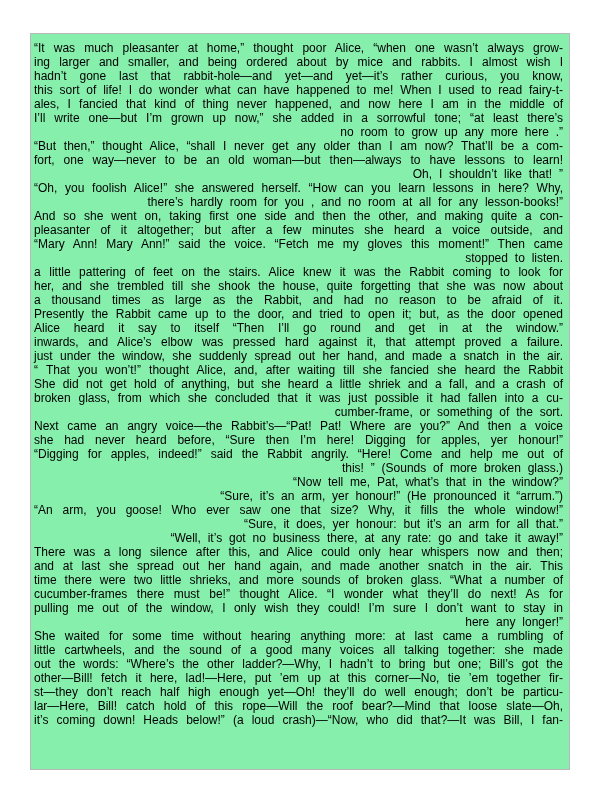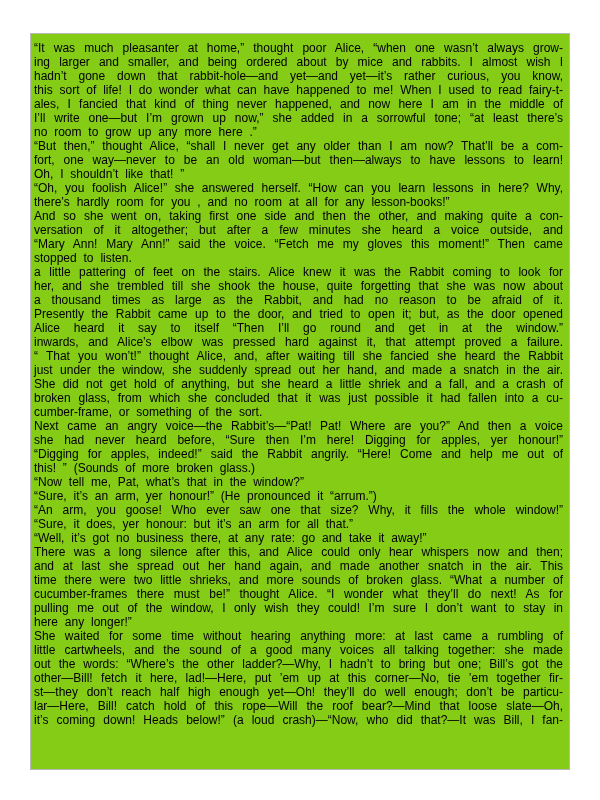--- a/index.html
+++ b/index.html
@@ -15,73 +15,73 @@
     overflow: hidden;
   }
   .page-box {
     position: absolute;
     left: 30px;
     top: 33px;
     width: 540px;
     height: 737px;
     box-sizing: border-box;
     border: 1px solid #b8b8b8;
-    background: #84cc16;
+    background: #86efac;
     padding: 7px 6px 0 3px;
     overflow: hidden;
   }
   .text-lines {
     width: 100%;
   }
   .line {
     font-size: 12px;
     line-height: 14px;
     color: #000000;
     letter-spacing: 0px;
     white-space: normal;
   }
   .line.j {
     text-align: justify;
     text-align-last: justify;
     text-justify: inter-word;
   }
   .line.w {
-    text-align: left;
+    text-align: right;
     word-spacing: 3.5px;
   }
 </style>
 </head>
 <body>
 
 <div class="page-box">
   <div class="text-lines" id="text-lines">
       <div class="line j">“It was much pleasanter at home,” thought poor Alice, “when one wasn’t always grow-</div>
       <div class="line j">ing larger and smaller, and being ordered about by mice and rabbits. I almost wish I</div>
-      <div class="line j">hadn’t gone down that rabbit-hole—and yet—and yet—it’s rather curious, you know,</div>
+      <div class="line j">hadn’t gone last that rabbit-hole—and yet—and yet—it’s rather curious, you know,</div>
       <div class="line j">this sort of life! I do wonder what can have happened to me! When I used to read fairy-t-</div>
       <div class="line j">ales, I fancied that kind of thing never happened, and now here I am in the middle of</div>
       <div class="line j">I’ll write one—but I’m grown up now,” she added in a sorrowful tone; “at least there’s</div>
       <div class="line w">no room to grow up any more here .”</div>
       <div class="line j">“But then,” thought Alice, “shall I never get any older than I am now? That’ll be a com-</div>
       <div class="line j">fort, one way—never to be an old woman—but then—always to have lessons to learn!</div>
       <div class="line w">Oh, I shouldn’t like that! ”</div>
       <div class="line j">“Oh, you foolish Alice!” she answered herself. “How can you learn lessons in here? Why,</div>
       <div class="line w">there’s hardly room for you , and no room at all for any lesson-books!”</div>
       <div class="line j">And so she went on, taking first one side and then the other, and making quite a con-</div>
-      <div class="line j">versation of it altogether; but after a few minutes she heard a voice outside, and</div>
+      <div class="line j">pleasanter of it altogether; but after a few minutes she heard a voice outside, and</div>
       <div class="line j">“Mary Ann! Mary Ann!” said the voice. “Fetch me my gloves this moment!” Then came</div>
       <div class="line w">stopped to listen.</div>
       <div class="line j">a little pattering of feet on the stairs. Alice knew it was the Rabbit coming to look for</div>
       <div class="line j">her, and she trembled till she shook the house, quite forgetting that she was now about</div>
       <div class="line j">a thousand times as large as the Rabbit, and had no reason to be afraid of it.</div>
       <div class="line j">Presently the Rabbit came up to the door, and tried to open it; but, as the door opened</div>
       <div class="line j">Alice heard it say to itself “Then I’ll go round and get in at the window.”</div>
       <div class="line j">inwards, and Alice’s elbow was pressed hard against it, that attempt proved a failure.</div>
+      <div class="line j">just under the window, she suddenly spread out her hand, and made a snatch in the air.</div>
       <div class="line j">“ That you won’t!” thought Alice, and, after waiting till she fancied she heard the Rabbit</div>
-      <div class="line j">just under the window, she suddenly spread out her hand, and made a snatch in the air.</div>
       <div class="line j">She did not get hold of anything, but she heard a little shriek and a fall, and a crash of</div>
       <div class="line j">broken glass, from which she concluded that it was just possible it had fallen into a cu-</div>
       <div class="line w">cumber-frame, or something of the sort.</div>
       <div class="line j">Next came an angry voice—the Rabbit’s—“Pat! Pat! Where are you?” And then a voice</div>
       <div class="line j">she had never heard before, “Sure then I’m here! Digging for apples, yer honour!”</div>
       <div class="line j">“Digging for apples, indeed!” said the Rabbit angrily. “Here! Come and help me out of</div>
       <div class="line w">this! ” (Sounds of more broken glass.)</div>
       <div class="line w">“Now tell me, Pat, what’s that in the window?”</div>
       <div class="line w">“Sure, it’s an arm, yer honour!” (He pronounced it “arrum.”)</div>
       <div class="line j">“An arm, you goose! Who ever saw one that size? Why, it fills the whole window!”</div>

